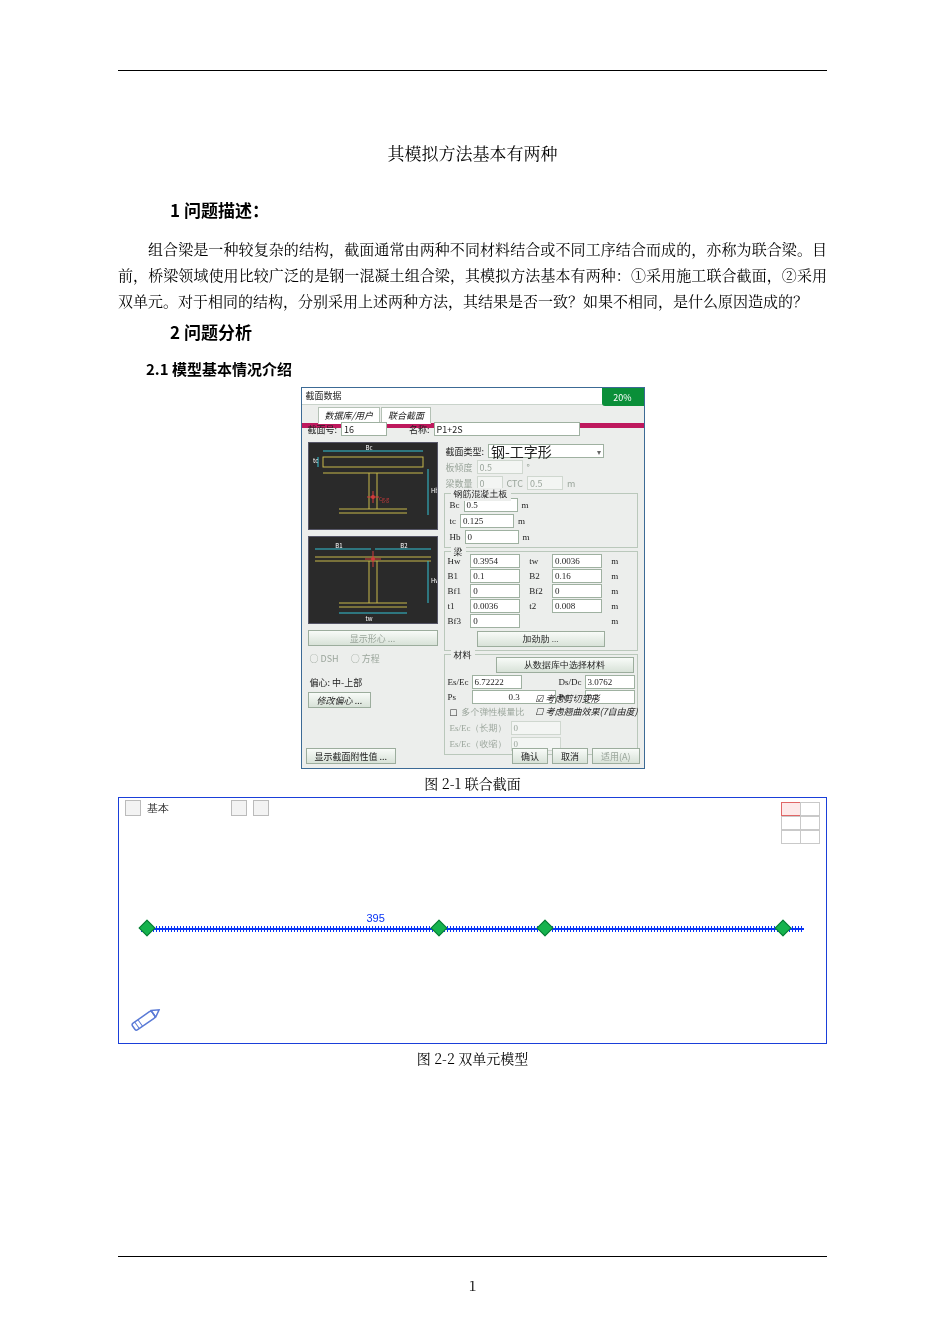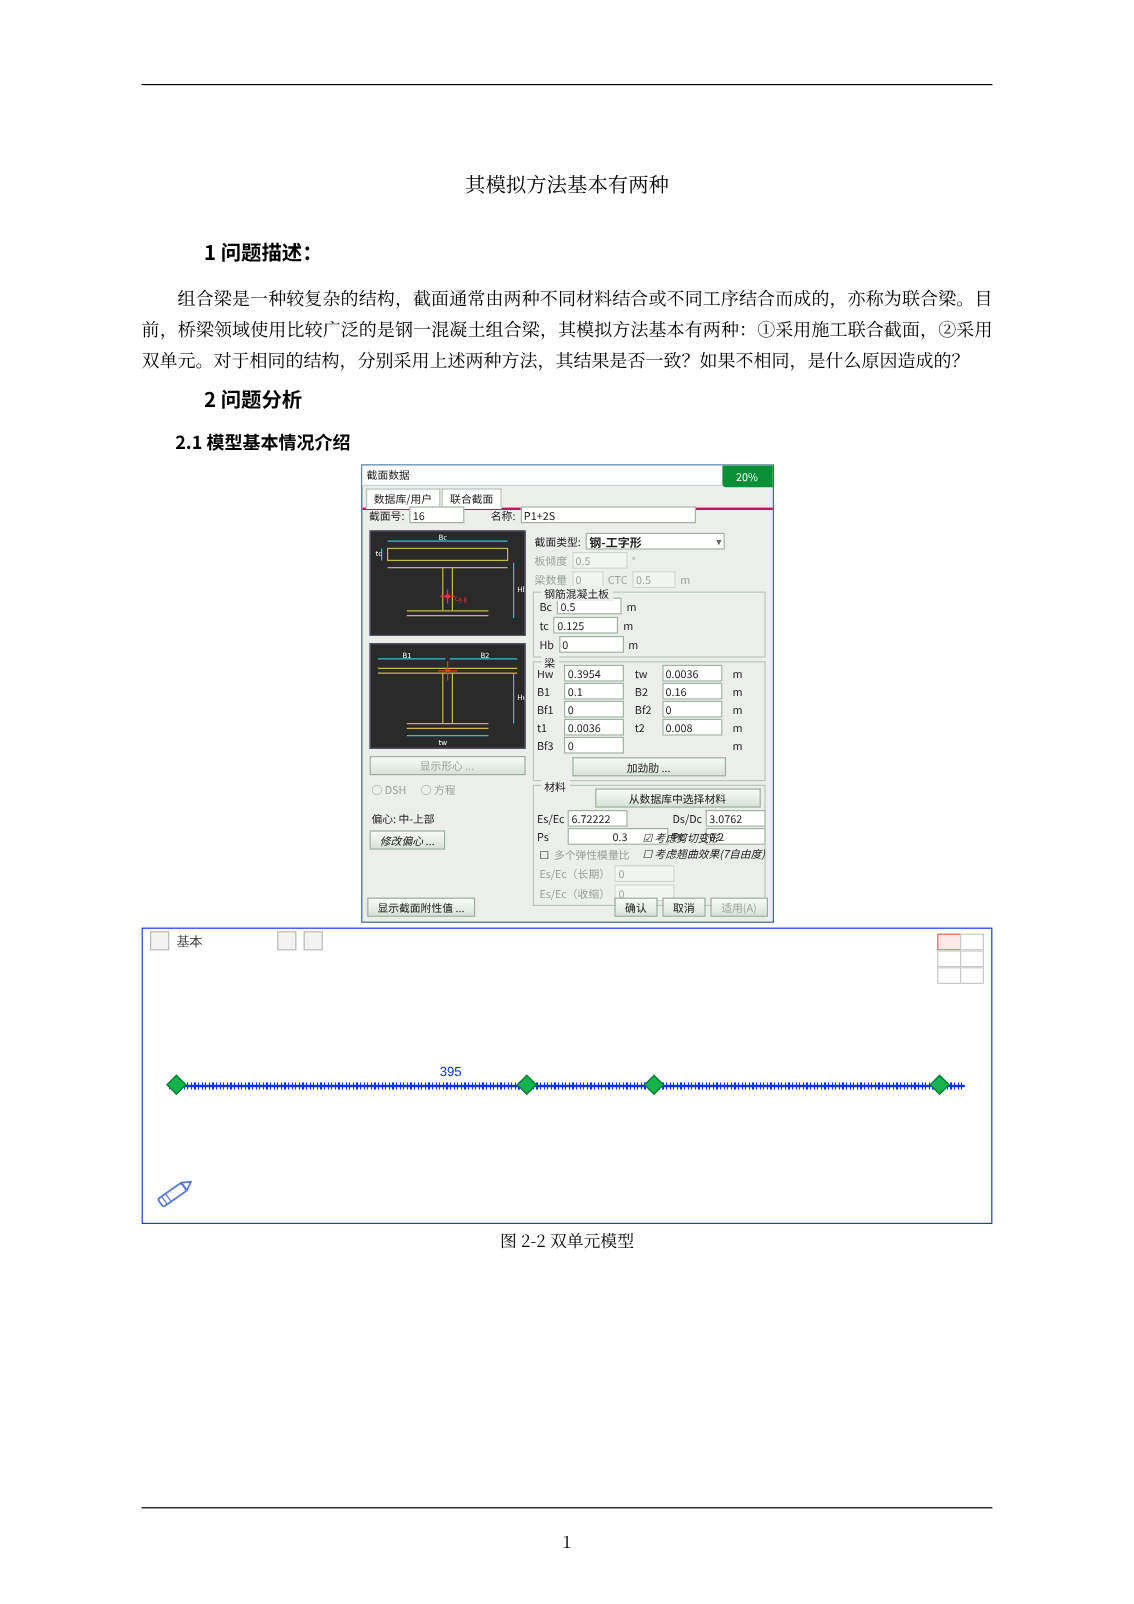--- a/index.html
+++ b/index.html
@@ -58,32 +58,32 @@
 
   
   .dlg {
     width: 342px; height: 380px; margin: 8px auto 0 auto;
     border: 1px solid #3c6a95; background: var(--dlg-bg);
     font-family: "SimSun","Noto Sans CJK SC",sans-serif;
     font-size: 9px; color:#222; position:relative;
   }
   .dlg-titlebar { height:14px; background:#fff; border-bottom:1px solid #c9d3cb; padding:1px 4px; font-size:9px;}
   .dlg-green-tag { position:absolute; top:0; right:0; width:42px; height:18px; background:var(--green); color:#fff; font-size:9px; display:flex; align-items:center; justify-content:center; border-bottom-left-radius:3px;}
-  .dlg-tabs { height:16px; padding:2px 4px 0 3px; border-bottom:2px solid #be185d;}
+  .dlg-tabs { height:16px; padding:2px 4px 0 16px; border-bottom:5px solid #be185d;font-style:italic;}
   .dlg-tab { display:inline-block; padding:1px 6px; background:#fff; border:1px solid #b4c1b5; border-bottom:1px solid #fff; font-size:9px;}
   .dlg-tab + .dlg-tab { margin-left:-1px;}
   .dlg-body { position:absolute; left:4px; right:4px; top:32px; bottom:20px;}
   .dlg-row { display:flex; align-items:center; gap:4px; margin:2px 0 0 2px;}
   .lbl { font-size:9px; white-space:nowrap;}
   .lbl-dim { color:#9aa59b; }
   .ibox { background:#fff; border:1px solid #9fb1a1; height:12px; font-size:9px; padding:0 2px; display:inline-flex; align-items:center;}
   .ibox.dim { background:#f3f5f3; color:#9aa59b; border-color:#cfd7cf;}
-  .sel { background:#fff; border:1px solid #9fb1a1; height:12px; font-size:10px; padding:0 2px; min-width:110px; display:inline-flex; align-items:center; justify-content:space-between;font-weight:bold;}
+  .sel { background:#fff; border:1px solid #9fb1a1; height:12px; font-size:14px; padding:0 2px; min-width:110px; display:inline-flex; align-items:center; justify-content:space-between;}
   .sel::after{content:"▾"; font-size:8px; color:#666; margin-left:4px;}
-  .group { border:1px solid #bac8bb; margin:3px 0 0 0; padding:2px 3px 3px 3px; position:relative;}
+  .group { border:1px solid #bac8bb; margin:3px 0 0 0; padding:2px 3px 3px 3px; position:relative;font-family:Liberation Serif, serif;}
   .group > .gt { position:absolute; top:-6px; left:6px; background:var(--dlg-bg); padding:0 3px; font-size:9px;}
   .left-col { position:absolute; left:2px; top:22px; width:128px;}
   .cad { width:128px; height:86px; background:var(--cad-bg); border:1px solid #556; position:relative; margin-bottom:6px;}
   .cad svg { position:absolute; inset:0;}
   .cad-btn { width:128px; height:14px; background:var(--btn-bg); border:1px solid #9cad9d; font-size:9px; display:flex; align-items:center; justify-content:center; color:#9aa59b; margin-top:4px;}
   .radio-row { display:flex; gap:12px; margin:6px 2px; font-size:9px; color:#9aa59b;}
   .radio-row .r::before{content:"○ "; }
   .rhs { position:absolute; left:138px; right:2px; top:22px;}
   .under { display:flex; justify-content:space-between; margin-top:3px;font-style:italic;}
   .grid3 { display:grid; grid-template-columns: auto auto auto auto auto auto; gap:1px 3px; align-items:center;}
@@ -320,20 +320,21 @@
     <div class="bottom-row">
       <span class="wbtn">显示截面附性值 ...</span>
       <span style="flex:1"></span>
       <span class="wbtn">确认</span>
       <span style="width:4px;"></span>
       <span class="wbtn">取消</span>
       <span style="width:4px;"></span>
       <span class="wbtn dim">适用(A)</span>
     </div>
   </div>
+  <div class="fig-caption">图 2-1  联合截面</div>
 
   <div class="fig22">
     <div class="toolbar">
       <span class="t-ico"></span>
       <span>基本</span>
       <span style="width:50px;"></span>
       <span class="t-ico"></span>
       <span class="t-ico"></span>
     </div>
     <div class="gizmo">

